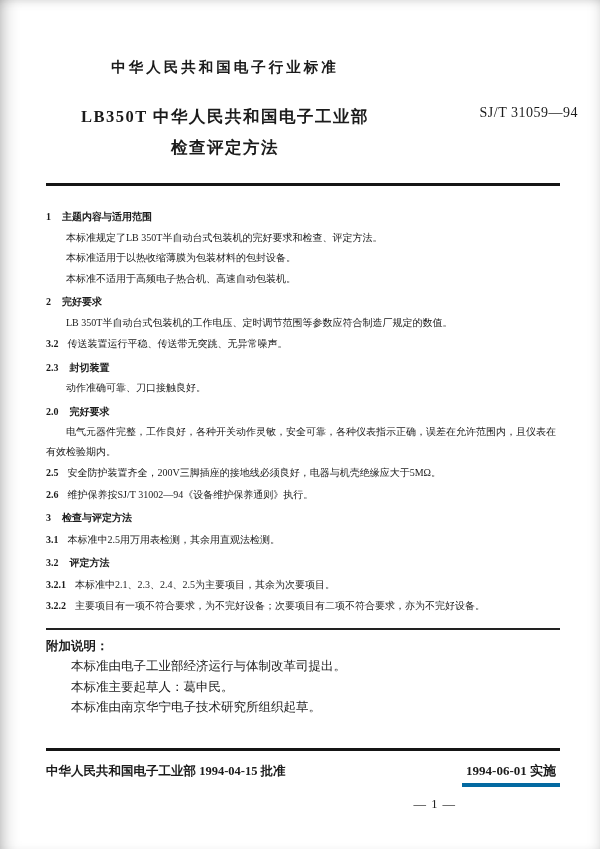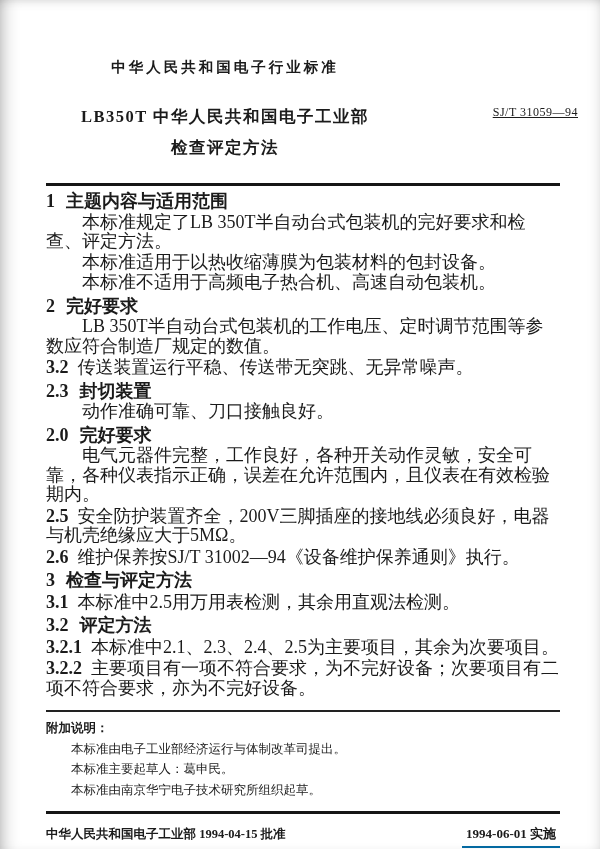--- a/index.html
+++ b/index.html
@@ -20,50 +20,50 @@
 
   
   .header-text { width:358px; text-align:center; }
   .org {
     font-size:14.5px; font-weight:bold; letter-spacing:3px;
     margin-top:6px;
   }
   .title-block { position:relative; margin-top:24px; }
   .std-no {
     position:absolute; right:-174px; top:4px;
-    font-size:12px; letter-spacing:.5px; white-space:nowrap;text-decoration:underline;
+    font-size:14px; letter-spacing:.5px; white-space:nowrap;
   }
   .title-line { font-size:16.5px; font-weight:bold; line-height:31px; letter-spacing:1.5px; }
 
   .rule-thick { border-top:3px solid #151515; margin-top:20px; }
   .rule-thin  { border-top:2px solid #222; }
 
   
-  .doc-body { margin-top:6px; font-size:18px; line-height:19.5px; }
+  .doc-body { margin-top:21px; font-size:10px; line-height:19.5px; }
   .line { margin-top:1px; }
   .line.heading { font-weight:bold; margin-top:4px; }
   .line.clause  { margin-top:2px; }
   .line.para    { text-indent:2em; }
   .num { font-weight:bold; margin-right:9px; }
   .heading .num { margin-right:11px; }
 
   
   .appendix { margin-top:12px; font-size:12.5px; line-height:19.5px; }
   .appendix .rule-thin { margin-bottom:7px; }
   .appendix-title { font-weight:bold; }
 
   
-  .footer { margin-top:11px; font-size:12.5px; }
+  .footer { margin-top:30px; font-size:12.5px; }
   .footer .rule-thick { margin-top:0; }
   .footer-row {
     margin-top:11px;
     display:flex; justify-content:space-between; align-items:baseline;
     font-weight:bold;
   }
-  .impl { font-size:13px; border-bottom:2px solid #0369a1; padding:0 4px 3px 4px; }
+  .impl { font-size:13px; border-bottom:4px solid #0369a1; padding:0 4px 3px 4px; }
   .page-number { margin-top:10px; text-align:right; padding-right:104px; font-size:12.5px; letter-spacing:1px; }
 </style>
 </head>
 <body>
 
 <div class="page">
 
   <div class="header">
     <div class="header-text">
       <div class="org">中华人民共和国电子行业标准</div>

